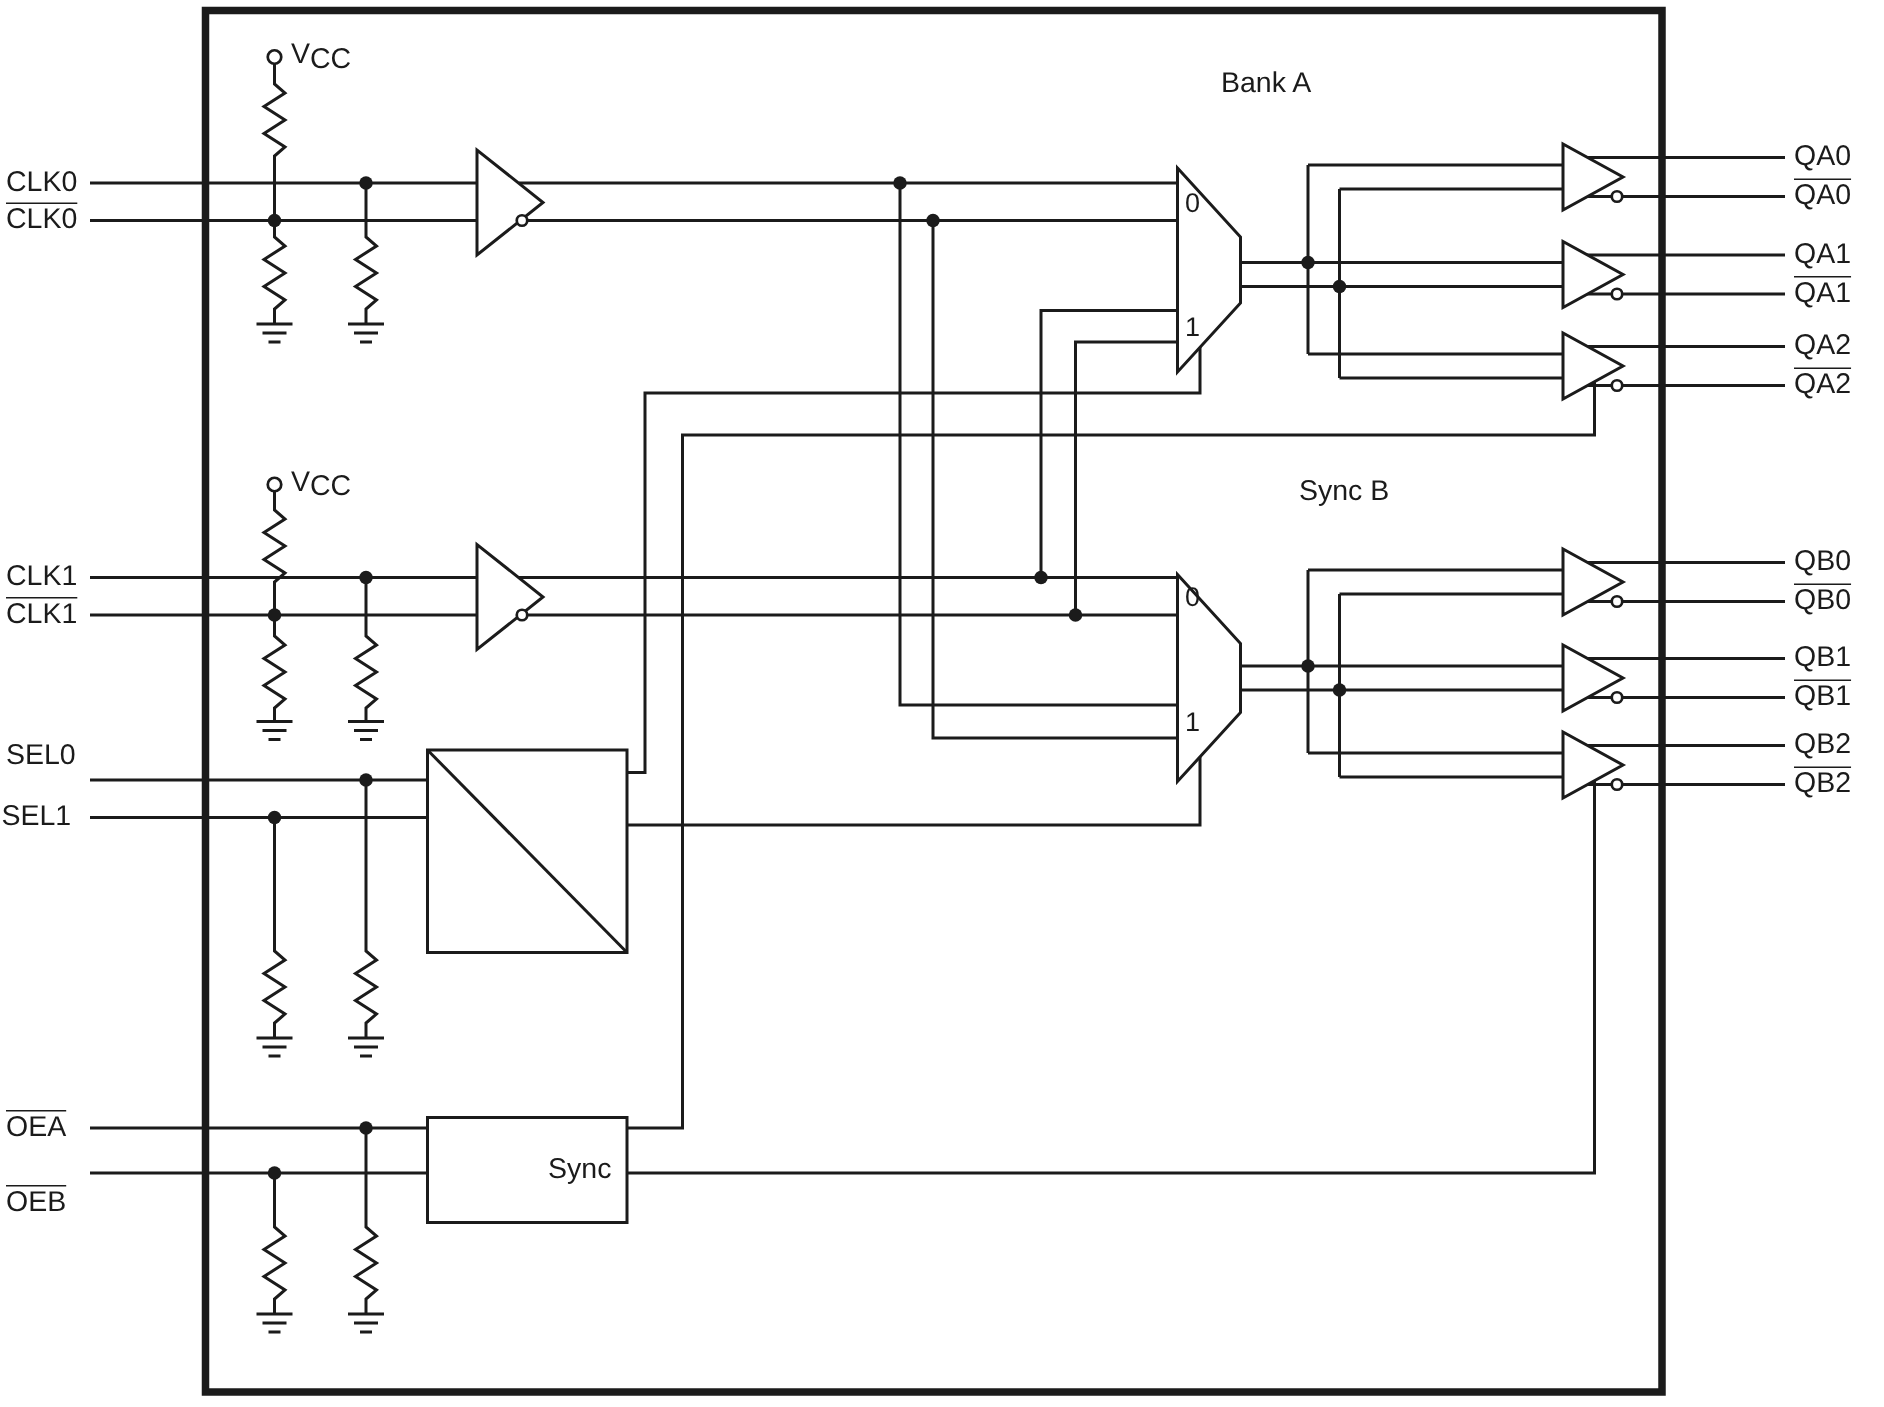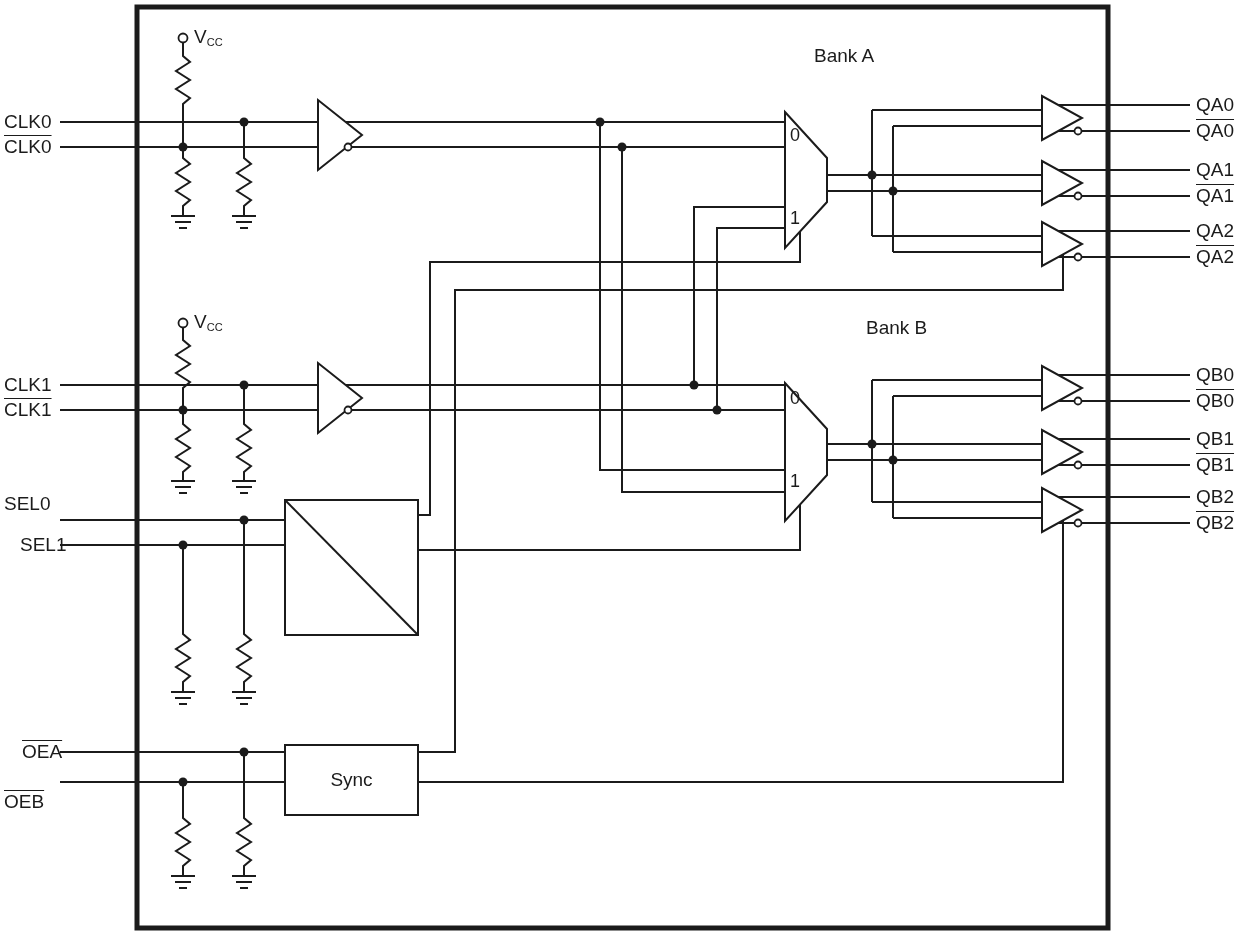--- a/index.html
+++ b/index.html
@@ -11,22 +11,22 @@
   }
   svg { position:absolute; left:0; top:0; }
   .w    { stroke:currentColor; stroke-width:2; fill:none; }
   .shape{ stroke:currentColor; stroke-width:2; fill:#fff; }
   .chip { stroke:currentColor; stroke-width:5; fill:none; }
   .dot  { fill:currentColor; stroke:none; }
   .bubble { fill:#fff; stroke:currentColor; stroke-width:1.8; }
   .lbl { position:absolute; font-size:19px; line-height:20px; white-space:nowrap; color:var(--line); }
   .bar { text-decoration:overline; }
   .muxlbl { font-size:18px; line-height:18px; }
-  .blocklbl { text-align:center; }
-  .sub { font-size:11px; display:inline-block; transform:translateY(3px); }
+  .blocklbl { text-align:center;padding-left:35px; }
+  .sub { font-size:19px; display:inline-block; transform:translateY(3px); }
 </style>
 </head>
 <body>
 
 <div class="stage">
 
   <svg width="1256" height="938" viewBox="0 0 1256 938" xmlns="http://www.w3.org/2000/svg">
     <defs>
       <path id="res" d="M0 0 L0 6 L7 12 L-7 21 L7 30 L-7 39 L7 48 L0 54 L0 60" fill="none"></path>
       <path id="gnd" d="M-12 0 H12 M-8 6 H8 M-4 12 H4" fill="none"></path>
@@ -159,22 +159,22 @@
       <circle class="dot" cx="872" cy="444" r="4.5"></circle>
         <circle class="dot" cx="893" cy="460" r="4.5"></circle>
     </g>
   </svg>
 
   <div class="lbl" style="left:4px;top:112px">CLK0</div>
   <div class="lbl bar" style="left:4px;top:137px">CLK0</div>
   <div class="lbl" style="left:4px;top:375px">CLK1</div>
   <div class="lbl bar" style="left:4px;top:400px">CLK1</div>
   <div class="lbl" style="left:4px;top:494px">SEL0</div>
-  <div class="lbl" style="left:20px;top:535px">SEL1</div>
-  <div class="lbl bar" style="left:22px;top:742px">OEA</div>
+  <div class="lbl" style="left:1px;top:535px">SEL1</div>
+  <div class="lbl bar" style="left:4px;top:742px">OEA</div>
   <div class="lbl bar" style="left:4px;top:792px">OEB</div>
 
   <div class="lbl" style="left:1196px;top:95px">QA0</div>
   <div class="lbl bar" style="left:1196px;top:121px">QA0</div>
   <div class="lbl" style="left:1196px;top:160px">QA1</div>
   <div class="lbl bar" style="left:1196px;top:186px">QA1</div>
   <div class="lbl" style="left:1196px;top:221px">QA2</div>
   <div class="lbl bar" style="left:1196px;top:247px">QA2</div>
 
   <div class="lbl" style="left:1196px;top:365px">QB0</div>
@@ -185,21 +185,21 @@
   <div class="lbl bar" style="left:1196px;top:513px">QB2</div>
 
   <div class="lbl" style="left:194px;top:27px">
     <span>V</span><span class="sub">CC</span>
   </div>
   <div class="lbl" style="left:194px;top:312px">
     <span>V</span><span class="sub">CC</span>
   </div>
 
   <div class="lbl" style="left:814px;top:46px">Bank A</div>
-  <div class="lbl" style="left:866px;top:318px">Bank B</div>
+  <div class="lbl" style="left:866px;top:318px">Sync B</div>
 
   <div class="lbl blocklbl" style="left:285px;top:770px;width:133px">Sync</div>
 
   <div class="lbl muxlbl" style="left:790px;top:126px">0</div>
   <div class="lbl muxlbl" style="left:790px;top:209px">1</div>
   <div class="lbl muxlbl" style="left:790px;top:389px">0</div>
   <div class="lbl muxlbl" style="left:790px;top:472px">1</div>
 
 </div>
 

